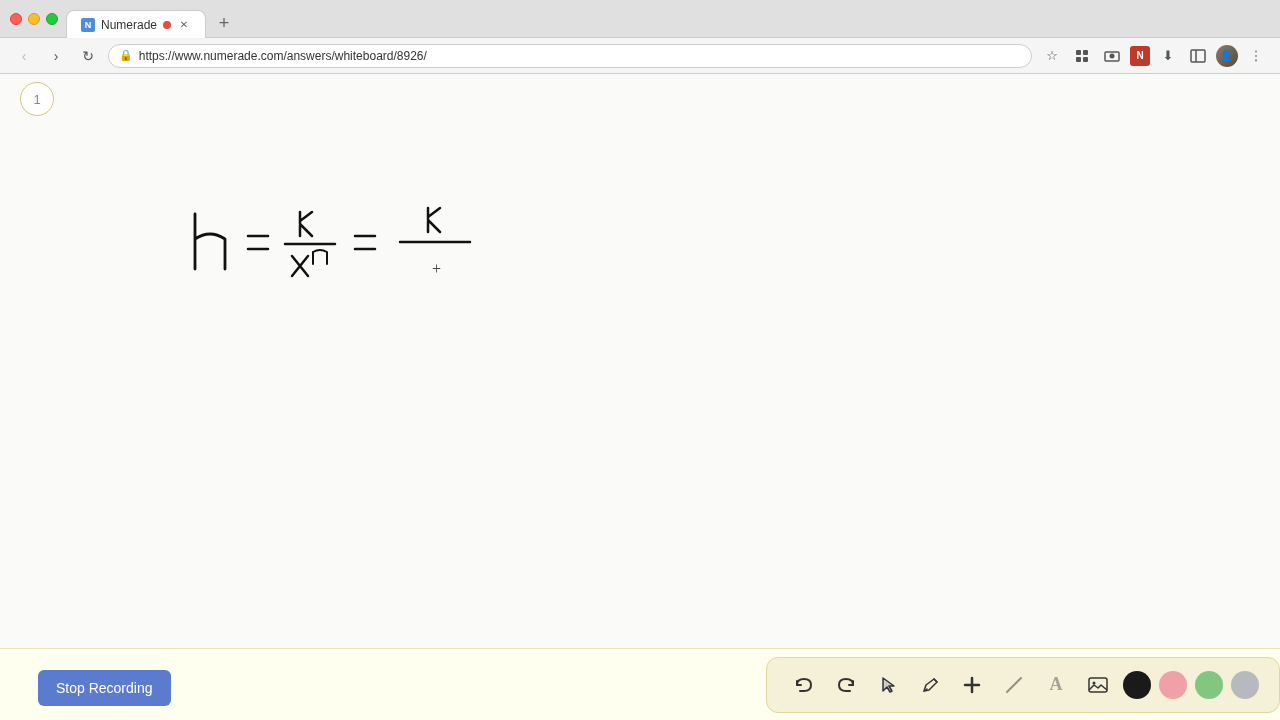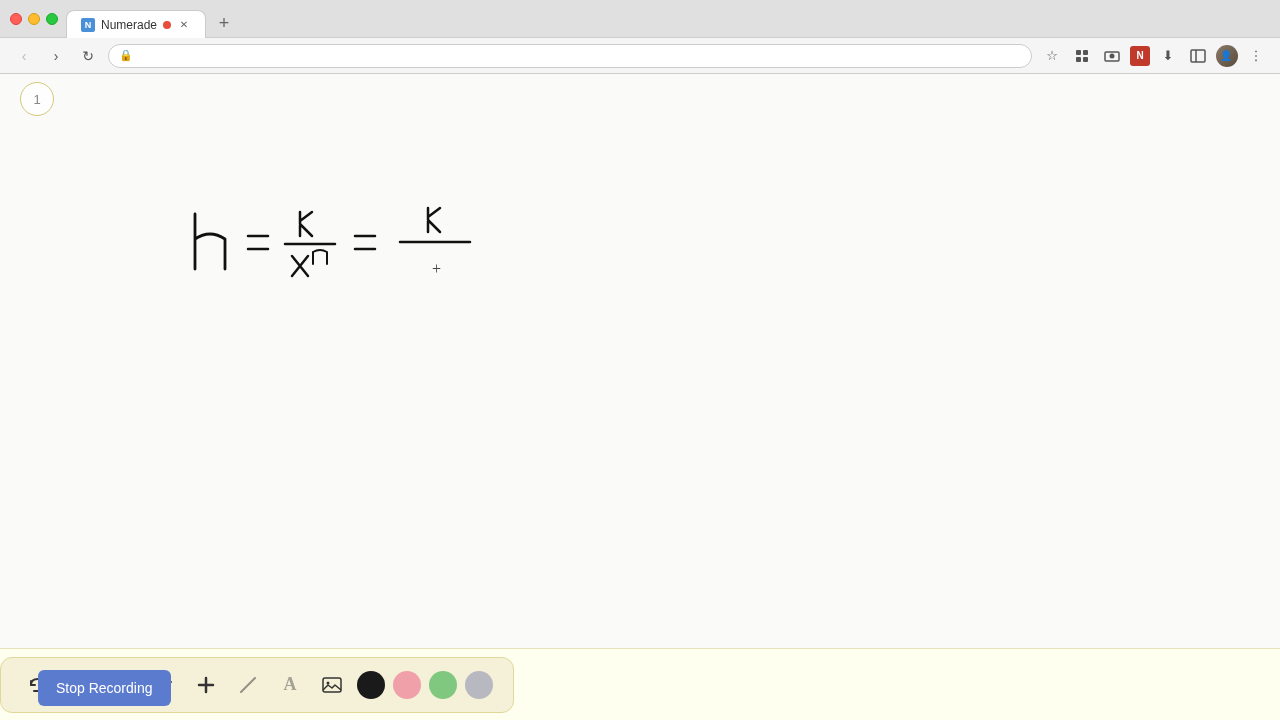--- a/index.html
+++ b/index.html
@@ -233,21 +233,21 @@
       height: 110px;
     }
 
     
     .bottom-toolbar {
       height: 72px;
       background: #fffff0;
       border-top: 1px solid #e8e4b8;
       display: flex;
       align-items: center;
-      justify-content: flex-start;
+      justify-content: flex-end;
       position: relative;
     }
 
     .stop-recording-btn {
       position: absolute;
       left: 38px;
       bottom: 14px;
       background: #5b7bce;
       color: white;
       border: none;
@@ -313,20 +313,21 @@
       <div class="new-tab-btn">+</div>
     </div>
   </div>
 
   <div class="toolbar">
     <div class="nav-btn disabled">‹</div>
     <div class="nav-btn">›</div>
     <div class="nav-btn">↻</div>
     <div class="address-bar">
       <span class="address-icon">🔒</span>
+      <span>https://www.numerade.com/answers/whiteboard/8926/</span>
     </div>
     <div class="toolbar-icons">
       <div class="toolbar-icon">☆</div>
       <div class="toolbar-icon">
         <svg width="16" height="16" viewBox="0 0 16 16" fill="none">
           <rect x="2" y="2" width="5" height="5" rx="1" fill="#555"></rect>
           <rect x="9" y="2" width="5" height="5" rx="1" fill="#555"></rect>
           <rect x="2" y="9" width="5" height="5" rx="1" fill="#555"></rect>
           <rect x="9" y="9" width="5" height="5" rx="1" fill="#555"></rect>
         </svg>

